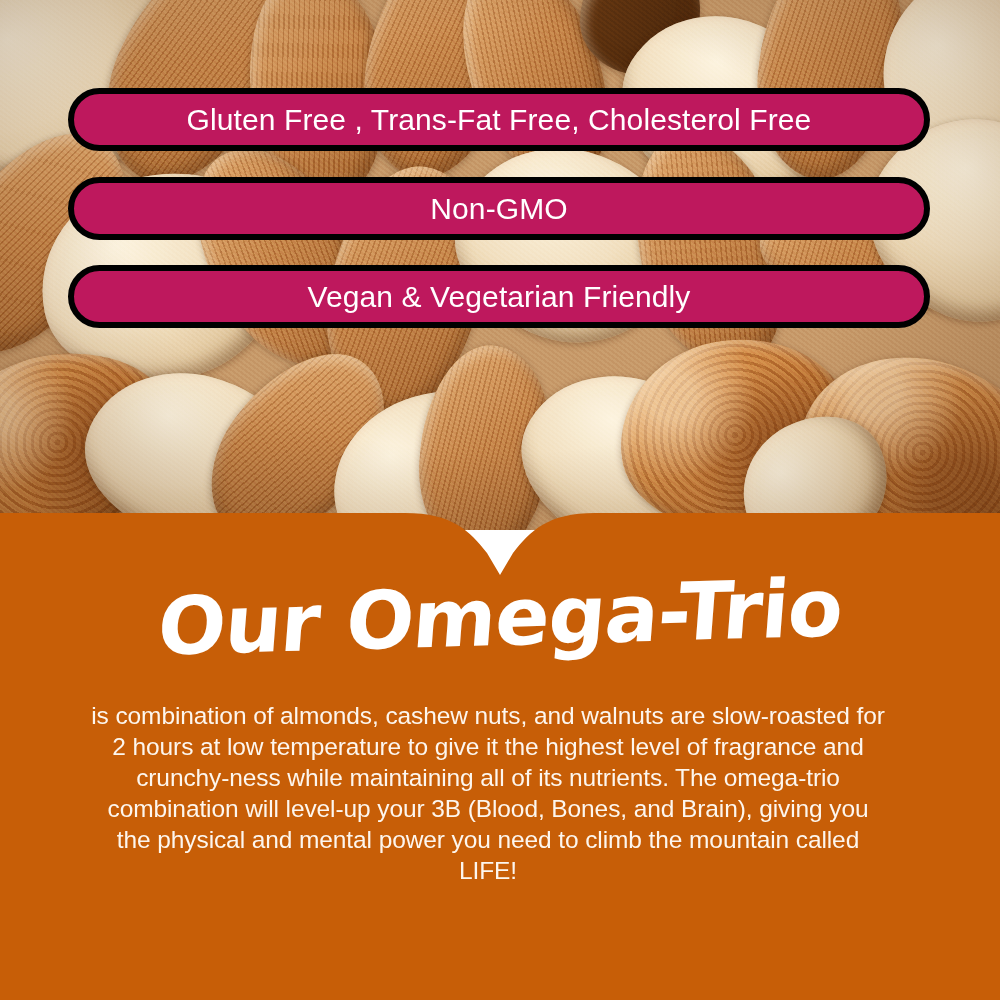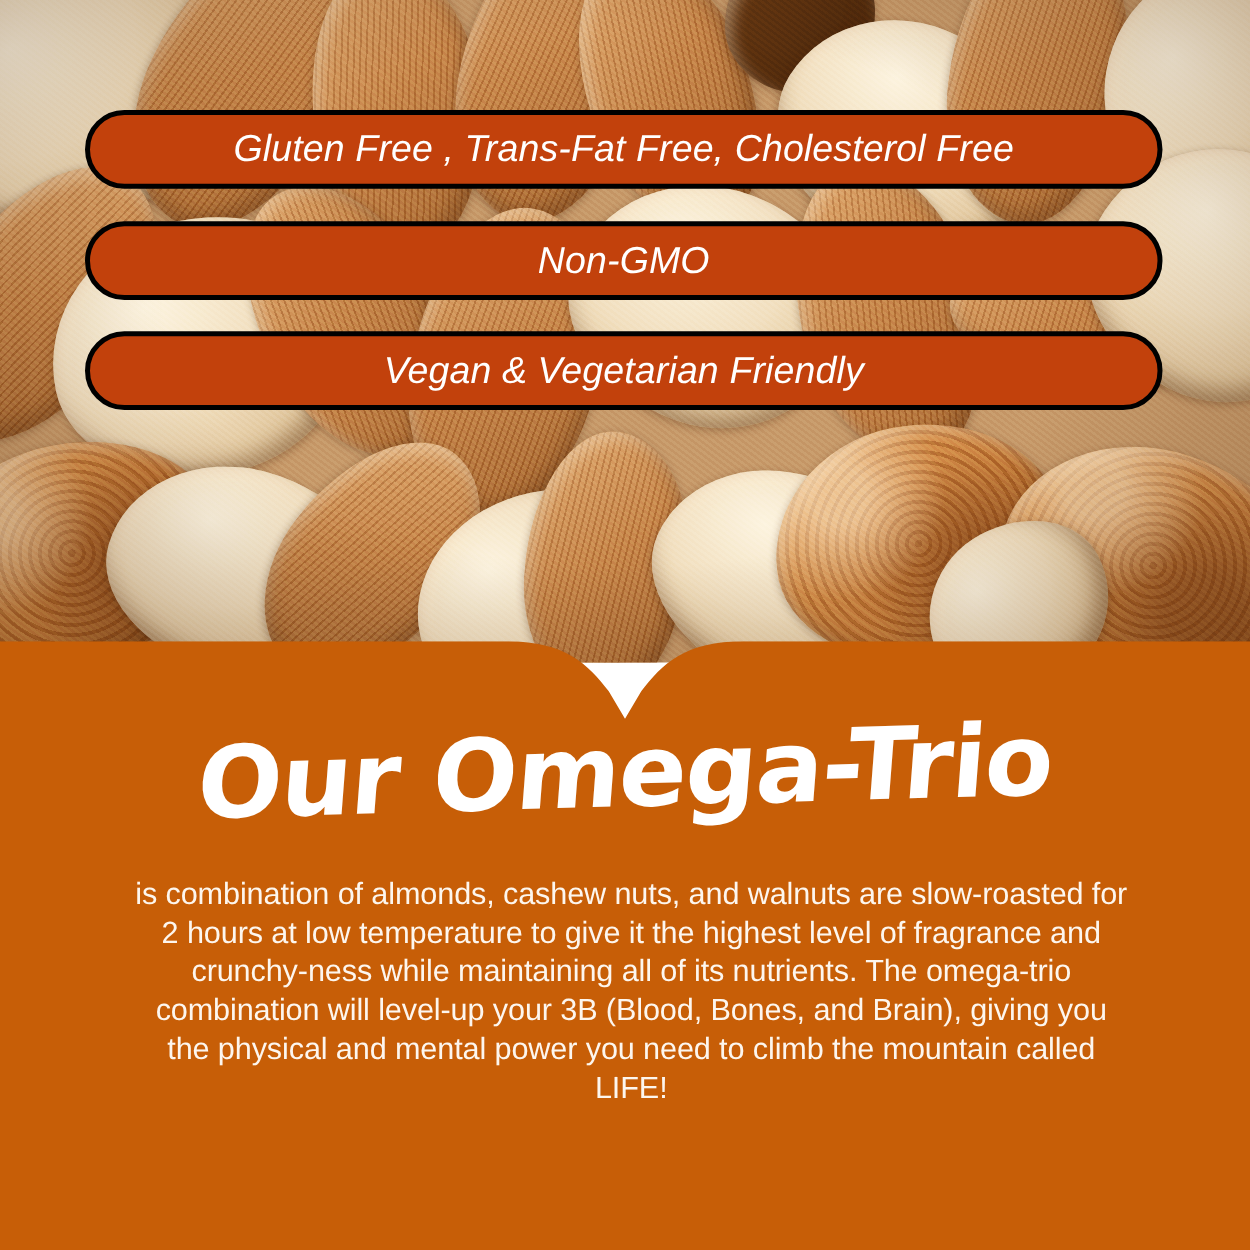--- a/index.html
+++ b/index.html
@@ -73,31 +73,30 @@
     position:absolute; inset:0;
     background:radial-gradient(ellipse at 50% 45%, rgba(0,0,0,0) 52%, rgba(60,28,6,.26) 100%);
   }
 
   
   .pill {
     position:absolute;
     left:68px;
     width:862px;
     height:63px;
-    background:#c2410c;
-    border:4px solid #000000;
+    background:#be185d;
+    border:6px solid #000000;
     border-radius:34px;
     display:flex;
     align-items:center;
     justify-content:center;
     color:#ffffff;
     font-size:30px;
     letter-spacing:.1px;
     white-space:nowrap;
-    font-style:italic;
   }
   .pill-0 { top:88px; }
   .pill-1 { top:177px; }
   .pill-2 { top:265px; }
   .pill-3 { top:357px; }
 
   
   .panel {
     position:absolute;
     left:0; top:505px;
@@ -118,21 +117,21 @@
     font-weight:bold;
     font-size:80px;
     line-height:1;
     letter-spacing:-1px;
     transform:rotate(-1.6deg) skewX(-6deg);
     transform-origin:50% 50%;
   }
 
   .blurb {
     position:absolute;
-    left:105px; top:700px;
+    left:88px; top:700px;
     width:800px;
     text-align:center;
     color:#fdf6ee;
     font-size:24.5px;
     line-height:31px;
     letter-spacing:-.1px;
   }
 </style>
 </head>
 <body>

